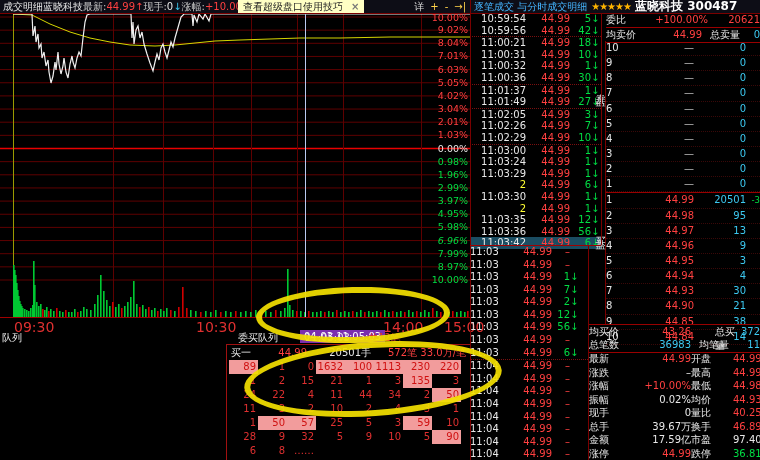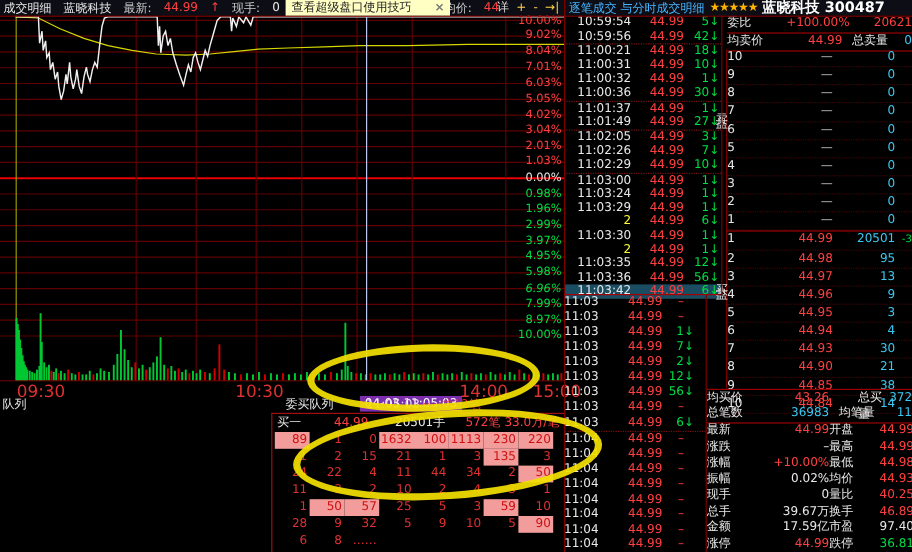--- a/index.html
+++ b/index.html
@@ -2,24 +2,24 @@
 <html><head>
 <meta charset="utf-8">
 <style>
   html,body{margin:0;padding:0;background:#000;}
   #app{position:relative;width:760px;height:460px;background:#000;overflow:hidden;
        font-family:"DejaVu Sans",sans-serif;font-size:10px;color:#e8e8e8;}
   .c-r{color:#ff4040}.c-g{color:#00dd44}.c-w{color:#e8e8e8}.c-c{color:#3cc8f0}
   .c-y{color:#ffff33}.c-gray{color:#bdbdbd}
   
   #topbar{position:absolute;left:0;top:0;width:470px;height:13px;background:#0d0d16;
-          display:flex;align-items:center;gap:10px;padding-left:3px;white-space:nowrap;}
+          display:flex;align-items:center;gap:0;padding-left:3px;white-space:nowrap;}
   #topbar .lab{color:#c9c9c9}
   #tooltip{position:absolute;left:238px;top:0;height:13px;line-height:13px;background:#ffffc4;
-           color:#222;padding:0 5px;z-index:30;display:flex;gap:19px;align-items:center;}
+           color:#222;padding:0 5px;z-index:30;display:flex;gap:8px;align-items:center;}
   #tooltip .x{color:#777;font-weight:bold;}
   #tbbtns{position:absolute;right:294px;top:0;height:13px;line-height:13px;z-index:5;display:flex;gap:6px;}
   #tbbtns span{color:#ffd24a;cursor:pointer}
   #tbbtns .det{color:#ddd}
   #rheader{position:absolute;left:470px;top:0;width:290px;height:13px;background:#0d0d16;
            display:flex;align-items:center;gap:4px;padding-left:4px;white-space:nowrap;overflow:hidden;}
   #rheader .ttl{color:#45b5ff}
   #rheader .stars{color:#ffb400;letter-spacing:-1px}
   #rheader .stk{color:#fff;font-weight:bold;font-size:12px}
   

